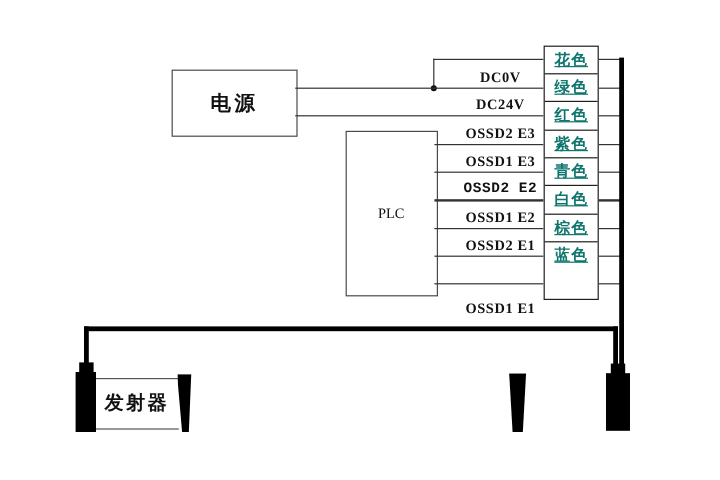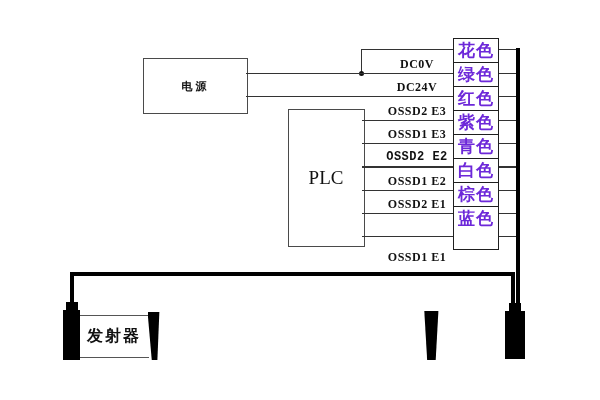--- a/index.html
+++ b/index.html
@@ -21,43 +21,43 @@
     text-align:center;font-size:12px;font-weight:bold;color:#111;
     white-space:nowrap;letter-spacing:0.5px;
   }
   #color-column{
     position:absolute;left:453px;top:37.5px;width:46px;height:212px;
     border:1.5px solid #1f1f1f;background:#fff;box-sizing:border-box;
     display:grid;grid-template-rows:repeat(9,1fr);
   }
   .ccell{
     display:flex;align-items:center;justify-content:center;
-    font-size:17px;font-weight:bold;color:#6d28d9;
-    border-bottom:1.5px solid #1f1f1f;letter-spacing:1px;
+    font-size:13px;font-weight:bold;color:#0f766e;
+    border-bottom:1.5px solid #1f1f1f;letter-spacing:1px;text-decoration:underline;
   }
   .ccell:last-child{border-bottom:none;}
   .dev-body{
     position:absolute;background:#fff;
     border-top:1.2px solid #555;border-bottom:1.2px solid #555;
     display:flex;align-items:center;justify-content:center;
     font-size:16px;font-weight:bold;color:#111;letter-spacing:2px;
   }
   .black{background:#000;position:absolute;}
   .dot{position:absolute;width:5px;height:5px;border-radius:50%;background:#111;}
 </style>
 </head>
 <body>
 
 <div id="canvas">
 
-  <div class="box" style="left:143px;top:58px;width:103px;height:54px;font-size:11px;letter-spacing:3px;">
+  <div class="box" style="left:143px;top:58px;width:103px;height:54px;font-size:17px;letter-spacing:3px;">
     <span>电源</span>
   </div>
 
-  <div class="box" style="left:287.5px;top:109px;width:75px;height:136px;font-size:19px;font-weight:normal;">
+  <div class="box" style="left:287.5px;top:109px;width:75px;height:136px;font-size:12px;font-weight:normal;">
     <span>PLC</span>
   </div>
 
   <div class="hline" style="left:361px;top:48.6px;width:92px;"></div>
   <div class="vline" style="left:360.6px;top:48.6px;height:24.8px;"></div>
   <div class="dot" style="left:358.6px;top:70.8px;"></div>
   <div class="hline" style="left:246px;top:72.8px;width:207px;"></div>
   <div class="hline" style="left:246px;top:96.3px;width:207px;"></div>
 
   <div class="hline" style="left:362px;top:119.6px;width:91px;"></div>

